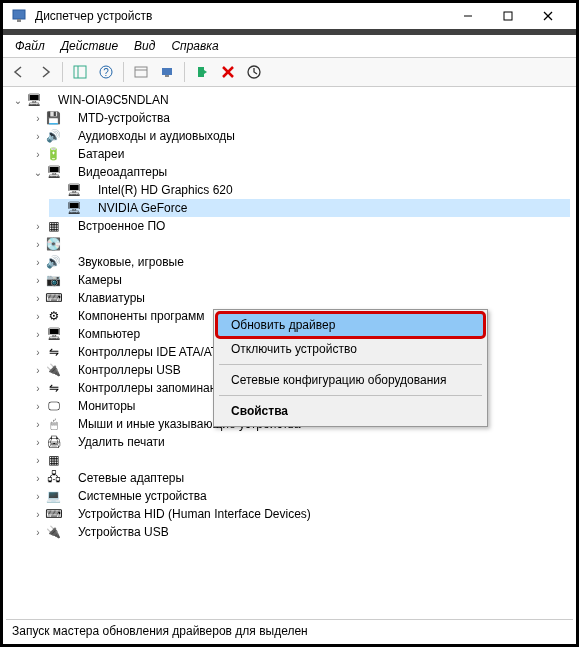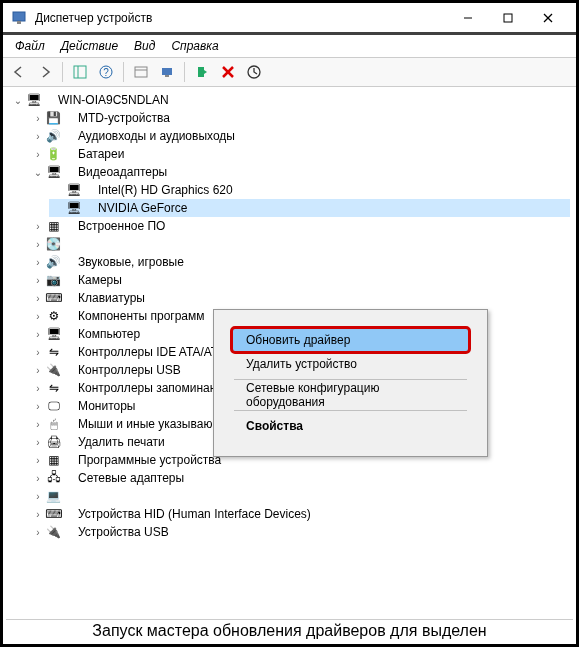--- a/index.html
+++ b/index.html
@@ -12,21 +12,21 @@
   border: 3px solid #000;
   position: relative;
   overflow: hidden;
 }
 
 .titlebar {
   height: 32px;
   display: flex;
   align-items: center;
   padding: 0 8px;
-  border-bottom: 3px solid #404040;
+  border-bottom: 6px solid #404040;
 }
 .titlebar .app-icon {
   width: 16px; height: 16px;
   margin-right: 8px;
   display: inline-flex;
   align-items: center;
   justify-content: center;
 }
 .titlebar .title { flex: 1; font-size: 12px; }
 .titlebar .win-controls { display: flex; }
@@ -103,21 +103,21 @@
 }
 
 .context-menu {
   position: absolute;
   left: 210px;
   top: 222px;
   width: 275px;
   background: #f0f0f0;
   border: 1px solid #979797;
   box-shadow: 2px 2px 4px rgba(0,0,0,0.25);
-  padding: 18px;
+  padding: 3px;
   z-index: 50;
 }
 .context-menu .cm-item {
   height: 24px;
   padding: 0 14px;
   display: flex;
   align-items: center;
   font-size: 12px;
 }
 .context-menu .cm-item.highlight {
@@ -133,24 +133,23 @@
   background: #c0c0c0;
   margin: 3px 2px;
 }
 
 .statusbar {
   position: absolute;
   left: 3px; right: 3px; bottom: 3px;
   height: 22px;
   border-top: 1px solid #ccc;
   padding: 2px 6px;
-  font-size: 16px;
-  display: flex;
-  align-items: center;
-  justify-content: center;
+  font-size: 12px;
+  display: flex;
+  align-items: center;
 }
 svg { display: block; }
 </style>
 </head>
 <body>
 
 <div class="titlebar">
   <span class="app-icon">
     <svg width="16" height="16">
         <rect x="2" y="2" width="12" height="9" fill="#4a7abc" stroke="#2a5a9c"></rect>
@@ -384,34 +383,34 @@
               <div class="row">
                 <span class="tw">›</span>
                 <span class="ic">🖨</span>
                 <span class="label">Удалить печати</span>
               </div>
             </li>
             <li>
               <div class="row">
                 <span class="tw">›</span>
                 <span class="ic">▦</span>
-                <span class="label">Программные устройства</span>
               </div>
             </li>
             <li>
               <div class="row">
                 <span class="tw">›</span>
                 <span class="ic">🖧</span>
                 <span class="label">Сетевые адаптеры</span>
               </div>
             </li>
             <li>
               <div class="row">
                 <span class="tw">›</span>
                 <span class="ic">💻</span>
+                <span class="label">Системные устройства</span>
               </div>
             </li>
             <li>
               <div class="row">
                 <span class="tw">›</span>
                 <span class="ic">⌨</span>
                 <span class="label">Устройства HID (Human Interface Devices)</span>
               </div>
             </li>
             <li>
@@ -421,21 +420,21 @@
                 <span class="label">Устройства USB</span>
               </div>
             </li>
           </ul>
         </li>
       </ul>
     </div>
 
   <div class="context-menu">
     <div class="cm-item highlight highlight-ring">Обновить драйвер</div>
-    <div class="cm-item">Удалить устройство</div>
+    <div class="cm-item">Отключить устройство</div>
     <div class="cm-sep"></div>
     <div class="cm-item">Сетевые конфигурацию оборудования</div>
     <div class="cm-sep"></div>
     <div class="cm-item">
         <b>Свойства</b>
       </div>
   </div>
 </div>
 
 <div class="statusbar">

